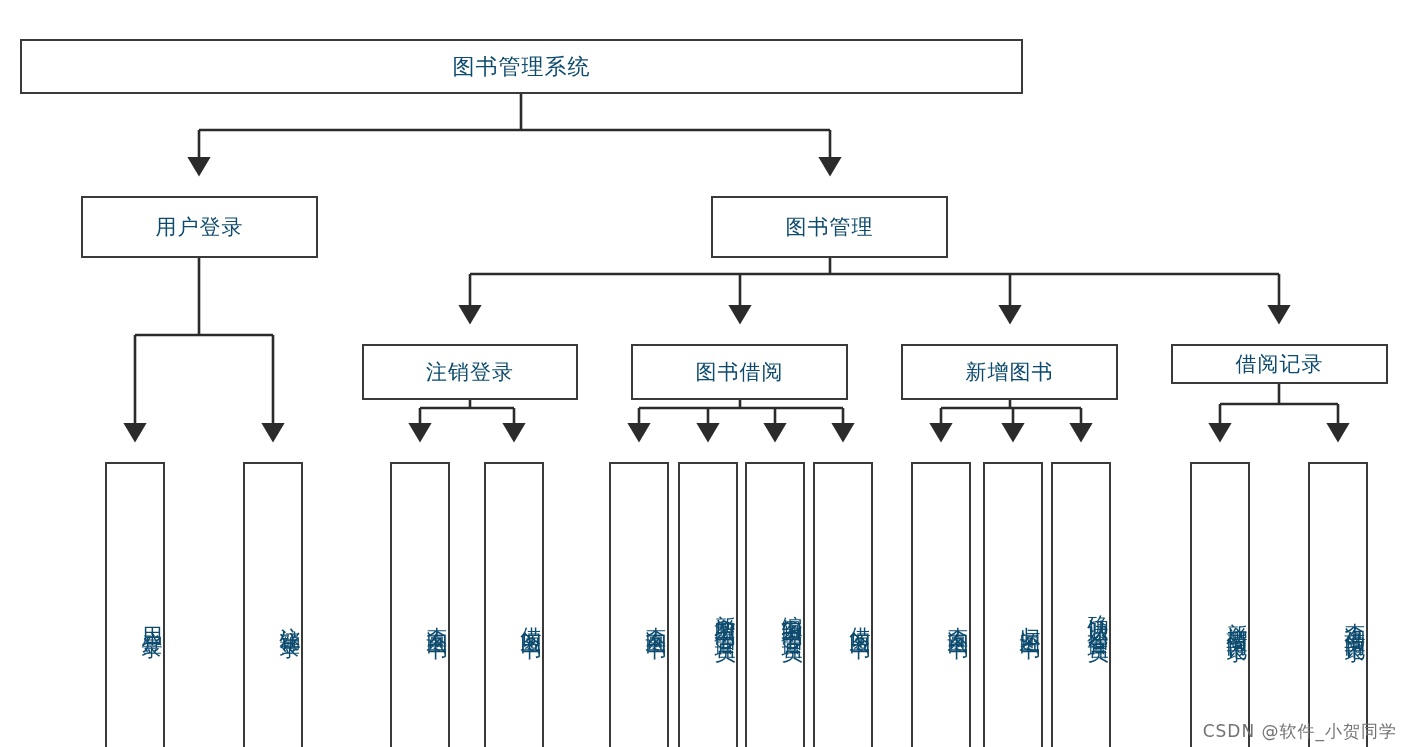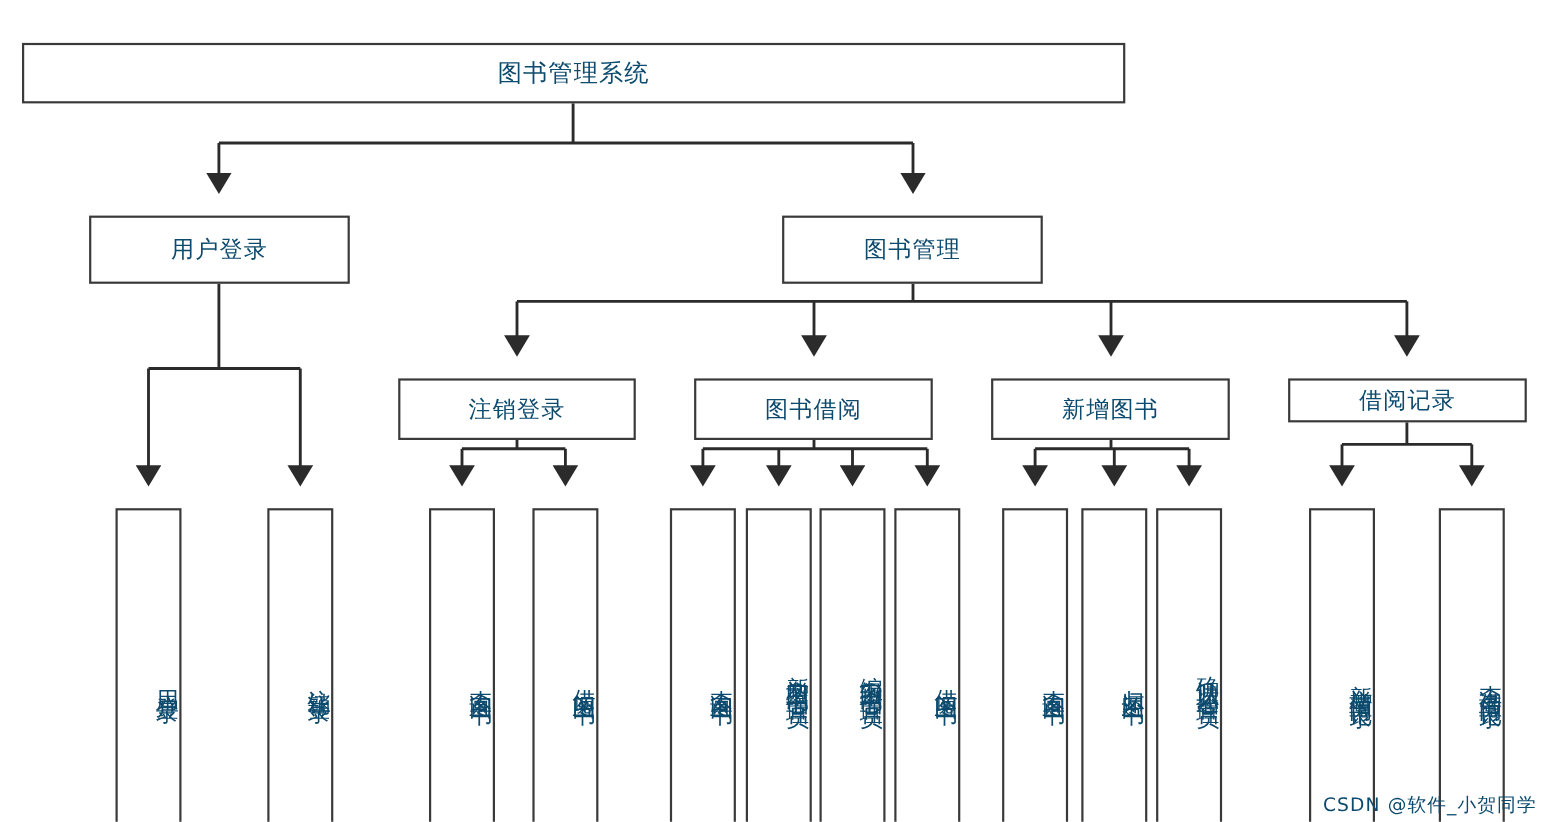--- a/index.html
+++ b/index.html
@@ -9,21 +9,21 @@
   svg.lines{position:absolute;left:0;top:0;width:1405px;height:747px;pointer-events:none;}
   .node{position:absolute;box-sizing:border-box;background:#ffffff;
         border:2.5px solid #3a3a3a;display:flex;align-items:center;
         justify-content:center;color:#0c4a6e;margin-top:26px;}
   .node.h{font-size:21px;letter-spacing:1px;}
   .node.root{font-size:22px;}
   .node.v{writing-mode:vertical-rl;text-orientation:upright;
           font-size:21px;letter-spacing:4px;line-height:1.12;
           align-items:flex-start;justify-content:center;padding-top:14px;}
   .node.v.tall{padding-top:10px;}
-  .wm{position:absolute;right:8px;bottom:4px;font-size:17px;color:#0c4a6e;
+  .wm{position:absolute;right:8px;bottom:4px;font-size:17px;color:#737373;
       letter-spacing:1px;white-space:nowrap;}
 </style>
 </head>
 <body>
 
 <div id="canvas">
 
   <svg class="lines" viewBox="0 0 1405 747" xmlns="http://www.w3.org/2000/svg">
     <defs>
       <marker id="arw" markerWidth="9" markerHeight="9" refX="1.2" refY="4.5" orient="auto" markerUnits="strokeWidth">

